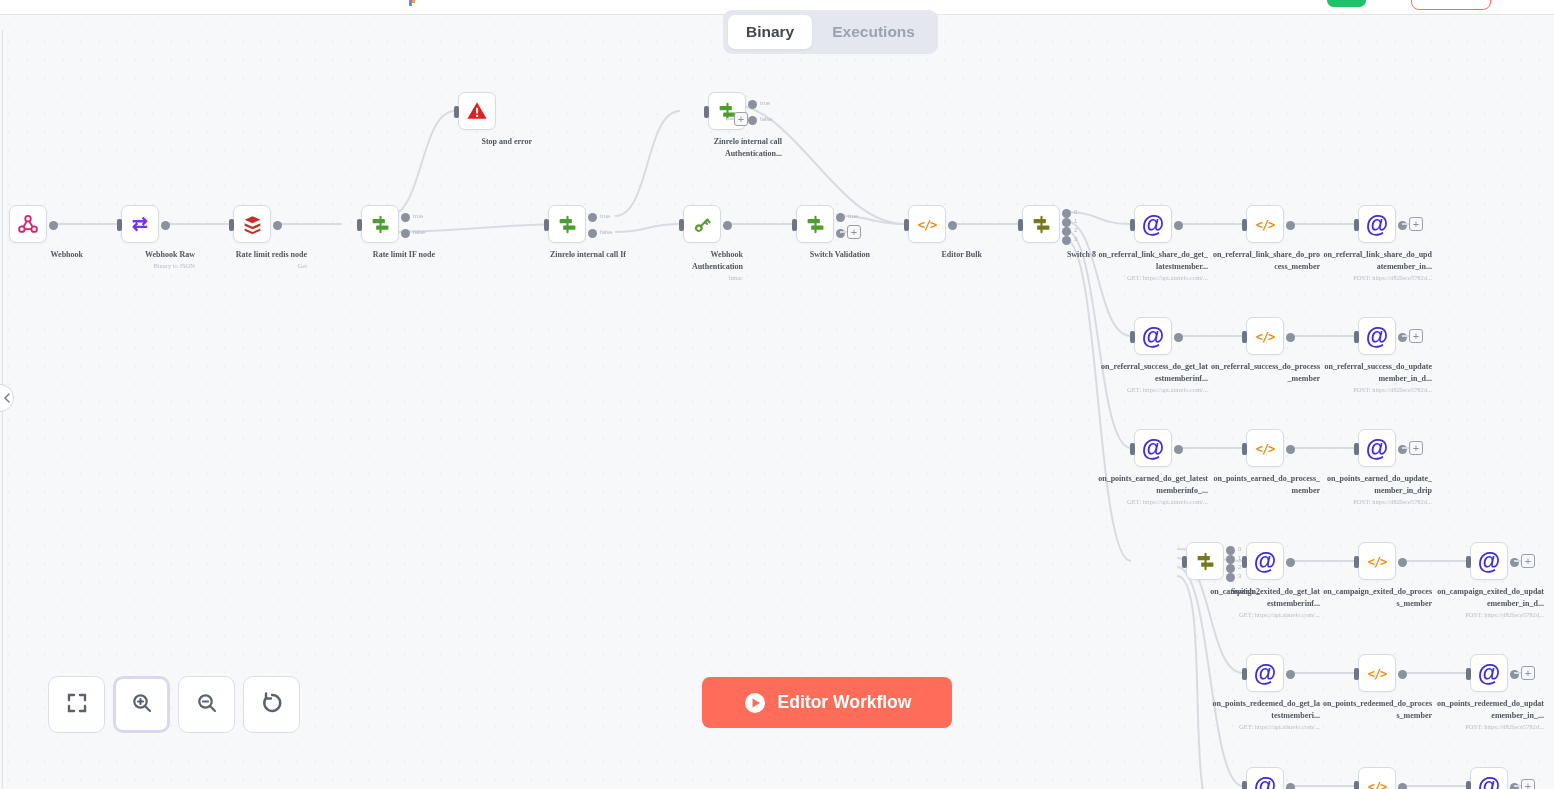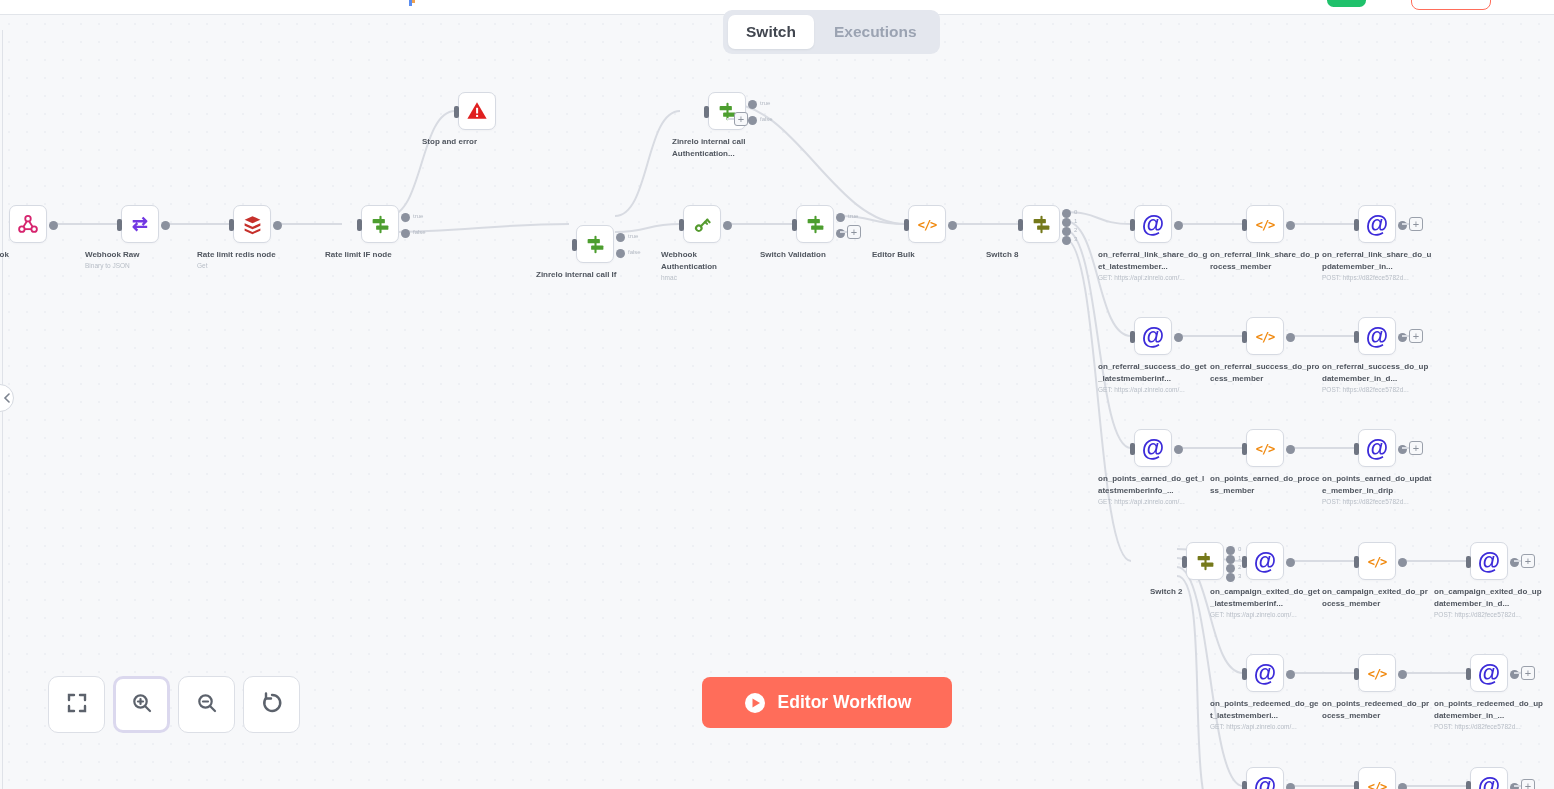--- a/index.html
+++ b/index.html
@@ -43,22 +43,22 @@
   .node-icon svg { display:block; }
   .ti { font-weight:800; line-height:1; }
   .ti-at { font-size:23px; color:#3c2bd9; }
   .ti-code { font-size:12px; color:#f0890f; letter-spacing:-1px; font-family:"DejaVu Sans Mono",monospace; font-weight:700;}
   .ti-arrows { font-size:19px; color:#7137e2; }
   .in-bar { position:absolute; left:-5px; top:13px; width:5px; height:12px;
     border-radius:2px; background:#6f7582; }
   .out-dot { position:absolute; width:9px; height:9px; border-radius:50%; background:#8b919e; left:38.5px; }
   .port-label { position:absolute; left:51px; font-size:6px; color:#b3b9c3; white-space:nowrap; }
   .nlabel { position:absolute; top:43px; left:50%; transform:translateX(-50%);
-    text-align:left; font-size:8px; line-height:1.5; color:#50565f; font-weight:600;
-    overflow-wrap:anywhere; z-index:6; }
+    text-align:right; font-size:8px; line-height:1.5; color:#50565f; font-weight:600;
+    overflow-wrap:anywhere; z-index:6;font-family:Liberation Serif, serif; }
   .nsub { font-size:6.5px; color:#b7bdc6; font-weight:400; overflow-wrap:anywhere; }
   .plus-box { position:absolute; width:14px; height:14px; border:1.5px solid #9aa0ab; border-radius:3px;
     background:#f7f8fa; z-index:5; color:#8b919c; font-size:11px; line-height:11px;
     display:flex; align-items:center; justify-content:center; }
   .plus-box::before { content:""; position:absolute; left:-8px; top:5px; width:7px; height:1.8px; background:#d8dbe2; }
 
   
   .ctrl-row { position:absolute; left:48px; top:676px; display:flex; gap:8px; z-index:25; }
   .ctrl-btn { width:57px; height:57px; background:#fff; border:1px solid #dcdfe6; border-radius:10px;
     display:flex; align-items:center; justify-content:center; cursor:pointer; }
@@ -73,21 +73,21 @@
 </head>
 <body>
 
 <div class="topbar"></div>
 <div class="tiny-frag-blue"></div>
 <div class="tiny-frag-orange"></div>
 <div class="toggle-pill"></div>
 <div class="save-btn"></div>
 
 <div class="tabs">
-  <div class="tab active">Switch</div>
+  <div class="tab active">Binary</div>
   <div class="tab">Executions</div>
 </div>
 
 <div id="canvas">
   <svg id="edge-layer">
       <path d="M52,209 C87,209 83,209 118,209"></path>
       <path d="M164,209 C199,209 195,209 230,209"></path>
       <path d="M276,209 C311,209 307,209 342,209"></path>
       <path d="M388,201 C423,201 420,96 455,96"></path>
       <path d="M388,217 C458,217 499,209 569,209"></path>
@@ -192,21 +192,21 @@
           </svg>
         </span>
         <span class="in-bar"></span>
         <span class="out-dot" style="top:6.5px"></span>
         <span class="port-label" style="top:7px">true</span>
         <span class="out-dot" style="top:22.5px"></span>
         <span class="port-label" style="top:23px">false</span>
         <div class="nlabel" style="width:110px">Zinrelo internal call Authentication...</div>
       </div>
       <div class="plus-box" style="left: 734px; top: 97px;">+</div>
-      <div class="node" style="left: 576px; top: 190px; margin-top: 20px;">
+      <div class="node" style="left: 548px; top: 190px;">
         <span class="node-icon">
           <svg width="21" height="21" viewBox="0 0 24 24" fill="#4d9e2f">
      <rect x="10.8" y="2" width="2.4" height="20" rx="1.2"></rect>
      <rect x="3" y="5.6" width="14" height="5" rx="1"></rect>
      <rect x="7" y="13" width="14" height="5" rx="1"></rect>
           </svg>
         </span>
         <span class="in-bar"></span>
         <span class="out-dot" style="top:6.5px"></span>
         <span class="port-label" style="top:7px">true</span>

